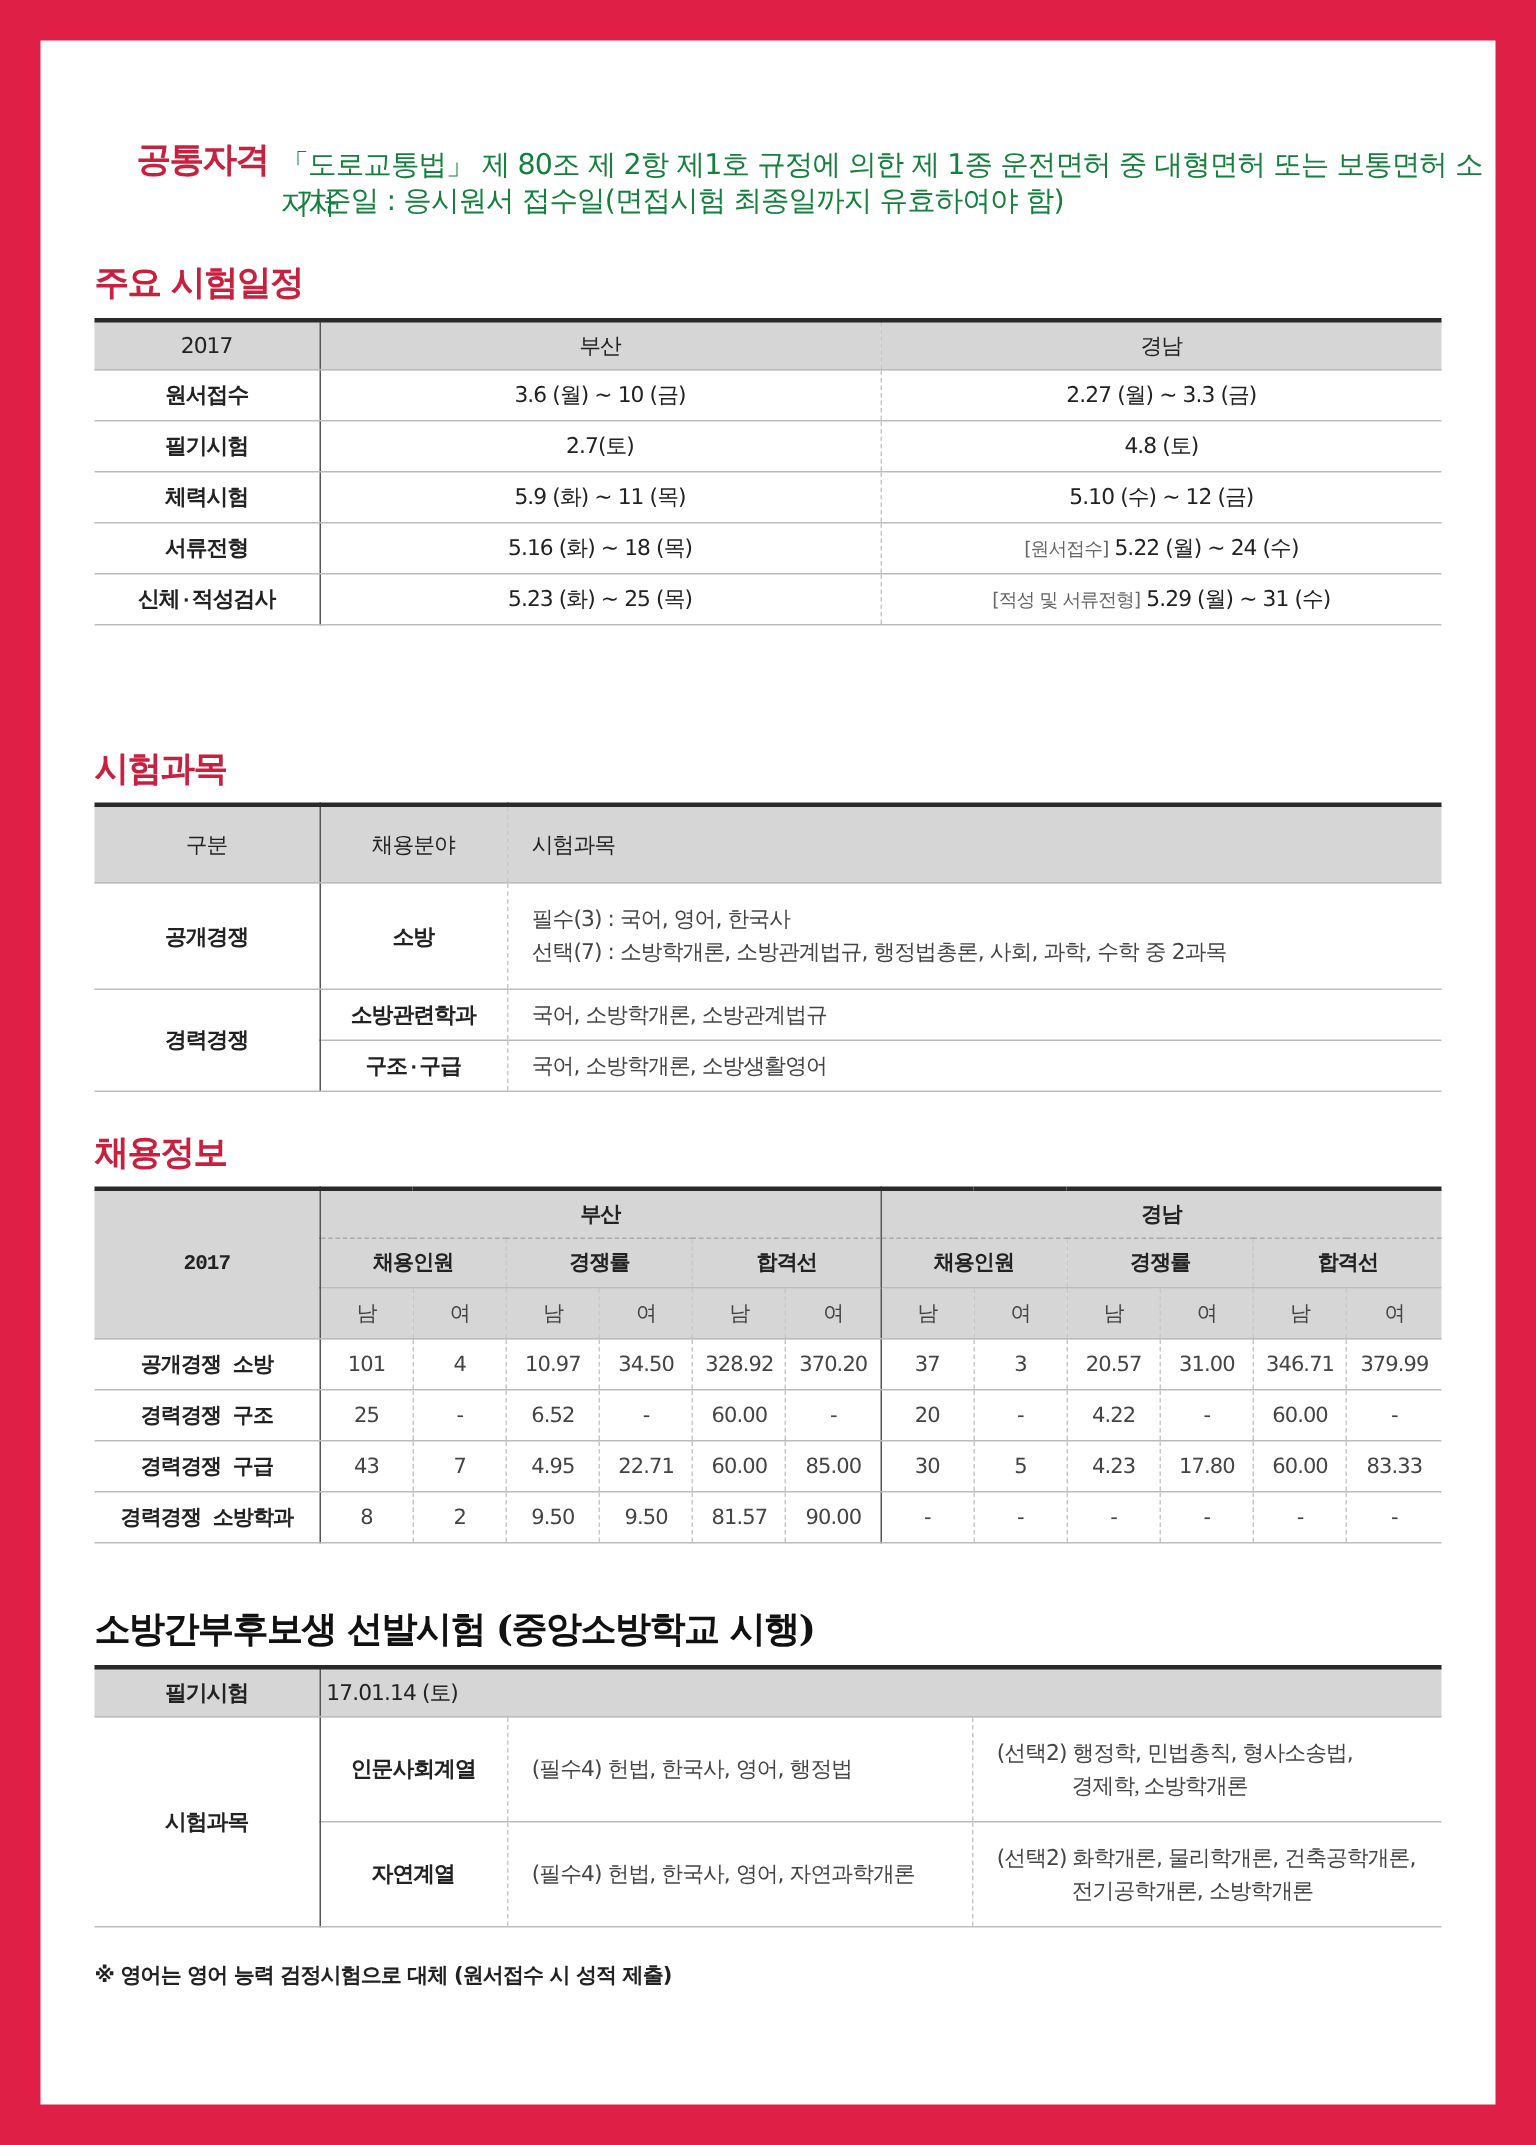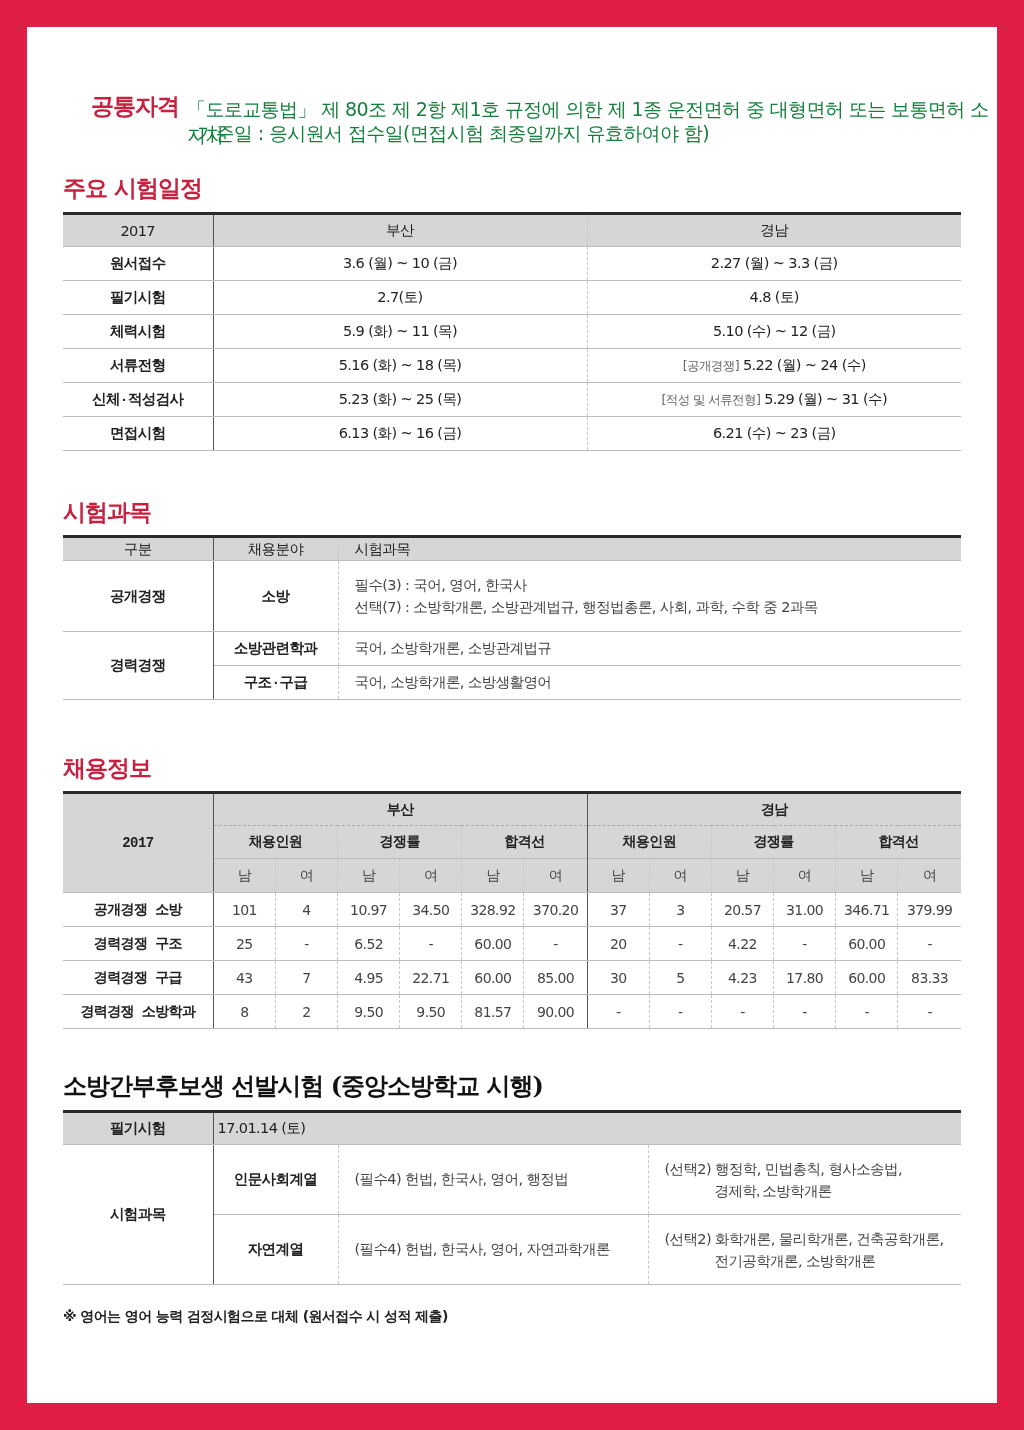--- a/index.html
+++ b/index.html
@@ -60,44 +60,39 @@
       <td><span>4.8 (토)</span></td>
     </tr>
     <tr class="rowline" style="height:34px;">
       <td class="vsolid bold">체력시험</td>
       <td class="vdash">5.9 (화) ~ 11 (목)</td>
       <td><span>5.10 (수) ~ 12 (금)</span></td>
     </tr>
     <tr class="rowline" style="height:34px;">
       <td class="vsolid bold">서류전형</td>
       <td class="vdash">5.16 (화) ~ 18 (목)</td>
-      <td><span class="note">[공개경쟁]</span> <span>5.22 (월) ~ 24 (수)</span></td>
+      <td><span class="note">[원서접수]</span> <span>5.22 (월) ~ 24 (수)</span></td>
     </tr>
     <tr class="rowline" style="height:34px;">
       <td class="vsolid bold">신체·적성검사</td>
       <td class="vdash">5.23 (화) ~ 25 (목)</td>
       <td><span class="note">[적성 및 서류전형]</span> <span>5.29 (월) ~ 31 (수)</span></td>
-    </tr>
-    <tr class="rowline" style="height:34px;">
-      <td class="vsolid bold">면접시험</td>
-      <td class="vdash">6.13 (화) ~ 16 (금)</td>
-      <td><span>6.21 (수) ~ 23 (금)</span></td>
     </tr>
   </tbody>
     </table>
 
   <div class="sec-title" style="left:36px; top:470px;">시험과목</div>
   <table style="top:508px;">
     <colgroup>
         <col style="width:150px">
         <col style="width:125px">
         <col style="width:623px">
       </colgroup>
     <tbody>
-        <tr class="hdr thick-top rowline" style="height:24px;">
+        <tr class="hdr thick-top rowline" style="height:52px;">
       <td class="vsolid">구분</td>
       <td class="vdash">채용분야</td>
       <td class="left">시험과목</td>
     </tr>
     <tr class="rowline" style="height:71px;">
       <td class="vsolid bold">공개경쟁</td>
       <td class="vdash bold">소방</td>
       <td class="left light" style="line-height:22px;">
         <div>필수(3) : 국어, 영어, 한국사</div>
         <div>선택(7) : 소방학개론, 소방관계법규, 행정법총론, 사회, 과학, 수학 중 2과목</div>

